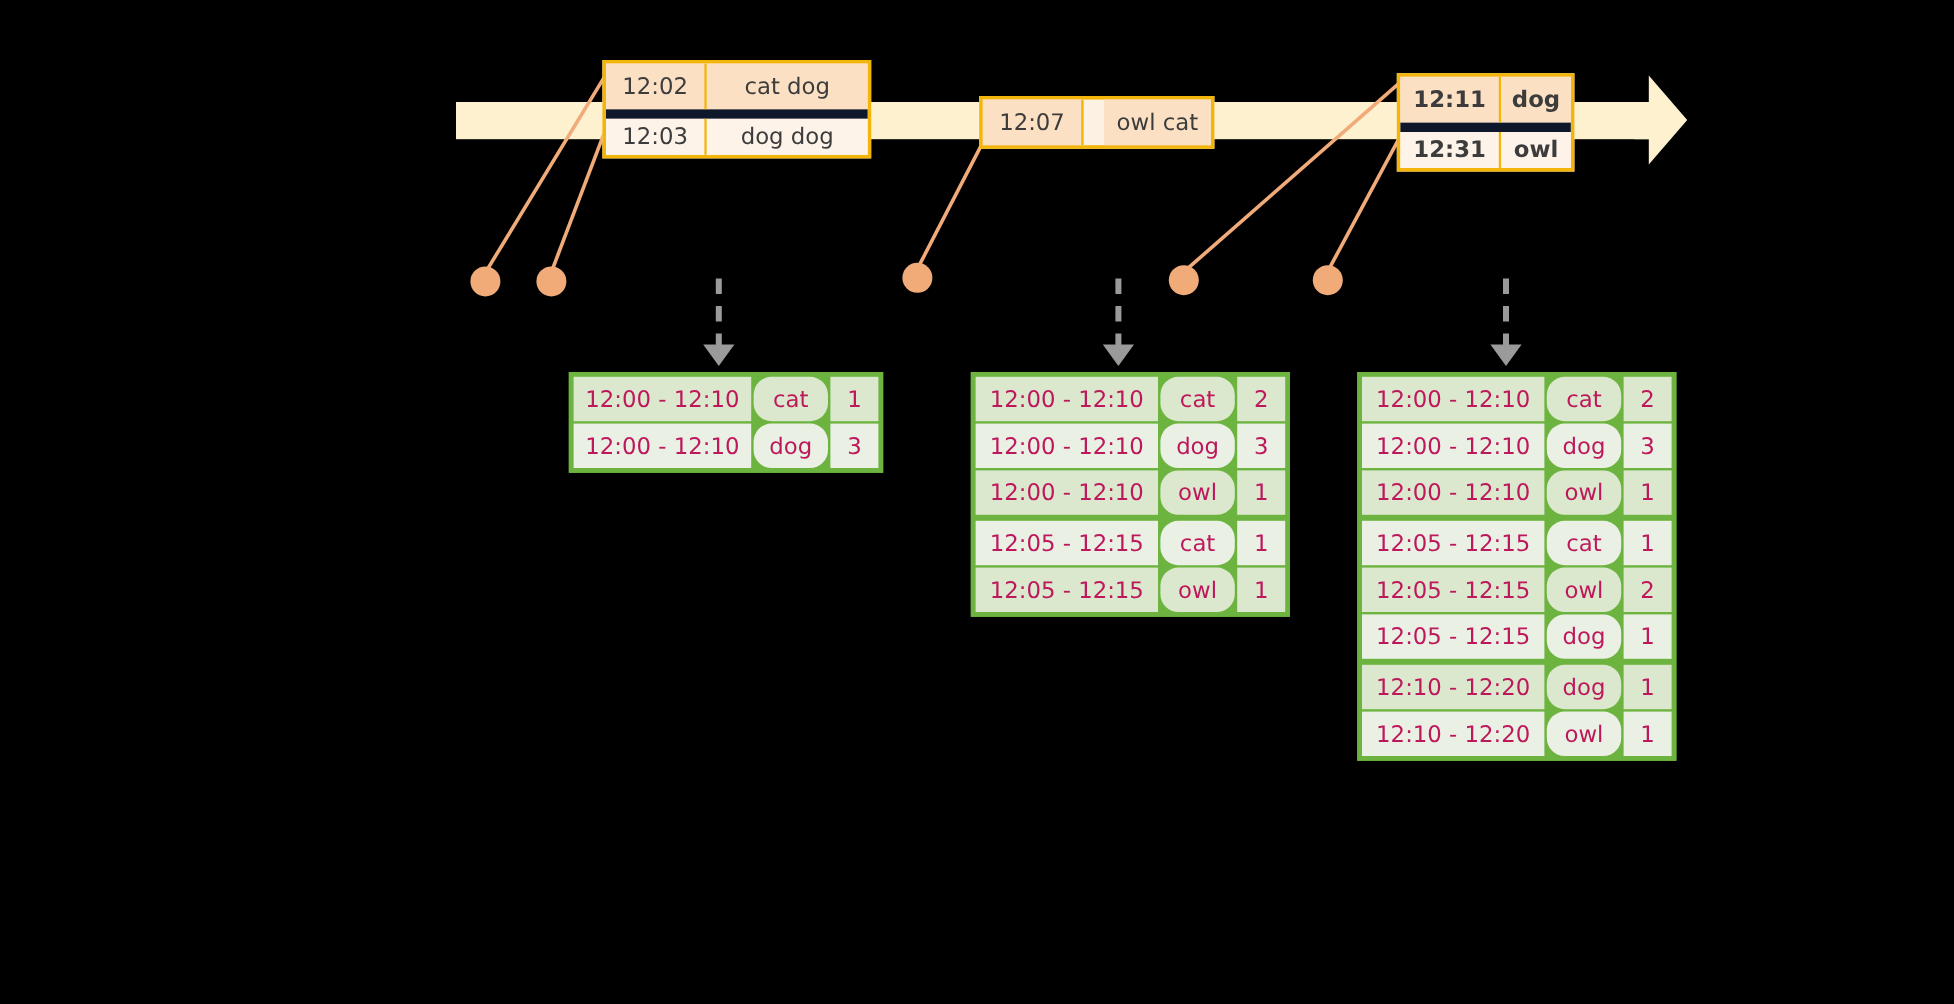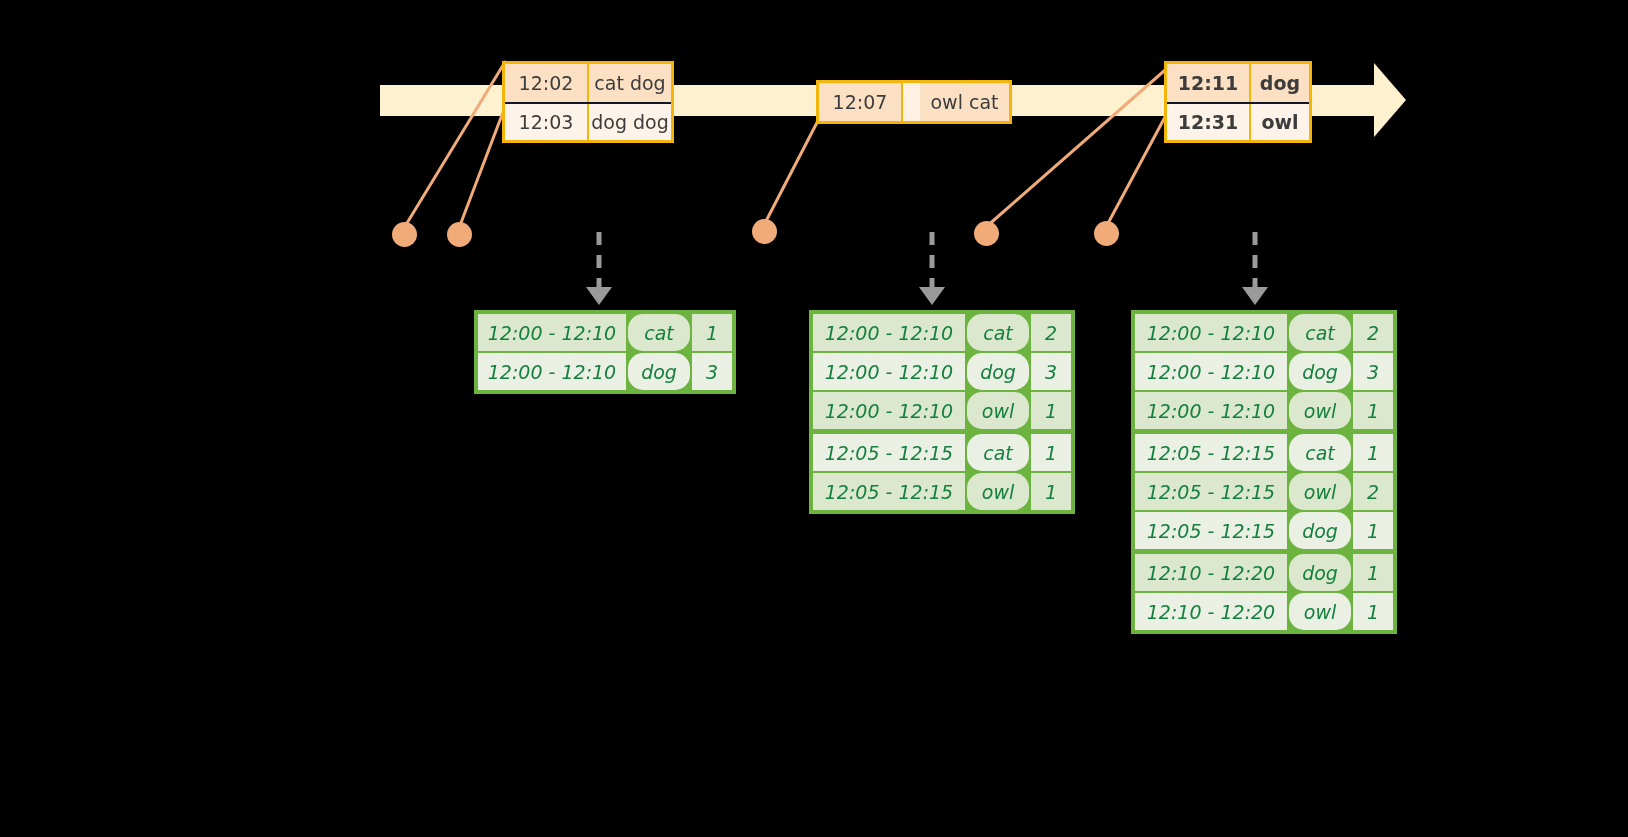--- a/index.html
+++ b/index.html
@@ -65,37 +65,37 @@
     border: 3px solid #f4b50a;
     box-sizing: border-box;
     background: #fdf1e3;
   }
   .evt-row {
     display: flex;
     height: 38px;
     box-sizing: border-box;
   }
   .evt-row + .evt-row {
-    border-top: 2px solid #0f172a;
+    border-top: 8px solid #0f172a;
   }
   .evt-row.shade .evt-cell { background: #fce0c4; }
   .evt-row.plain .evt-cell { background: #fdf3e8; }
   .evt-cell {
     display: flex;
     align-items: center;
     justify-content: center;
     font-size: 19px;
     color: #3c3c3c;
     box-sizing: border-box;
     white-space: nowrap;
   }
   .evt-cell.time { width: 84px; border-right: 2px solid #f4b50a; }
   .evt-cell.words { flex: 1; }
 
-  #evt-a { left: 502px; top: 61px; width: 172px; }
+  #evt-a { left: 502px; top: 50px; width: 224px; }
   #evt-a .evt-cell.words { width: 112px; }
   #evt-b { left: 816px; top: 80px; width: 196px; }
   #evt-b .evt-cell.words { width: 112px; margin-left: 17px; }
   #evt-c { left: 1164px; top: 61px; width: 148px; font-weight: bold; }
   #evt-c .evt-cell.words { width: 92px; }
 
   
   .dot {
     position: absolute;
     width: 25px;
@@ -116,24 +116,23 @@
     height: 37px;
     box-sizing: border-box;
   }
   .win-row + .win-row { margin-top: 2px; }
   .win-row.grp { margin-top: 5px; }
   .win-cell {
     display: flex;
     align-items: center;
     justify-content: center;
     font-size: 19px;
-    color: #15803d;
+    color: #be185d;
     box-sizing: border-box;
     white-space: nowrap;
-    font-style: italic;
   }
   .win-row.shade .win-cell { background: #dbe8cd; }
   .win-row.plain .win-cell { background: #eaf0e4; }
   .win-cell.range { width: 148px; }
   .win-cell.word  { width: 62px; margin-left: 2px; border-radius: 15px; }
   .win-cell.count { width: 40px; margin-left: 2px; }
 
   #tbl-1 { left: 474px; top: 310px; }
   #tbl-2 { left: 809px; top: 310px; }
   #tbl-3 { left: 1131px; top: 310px; }

